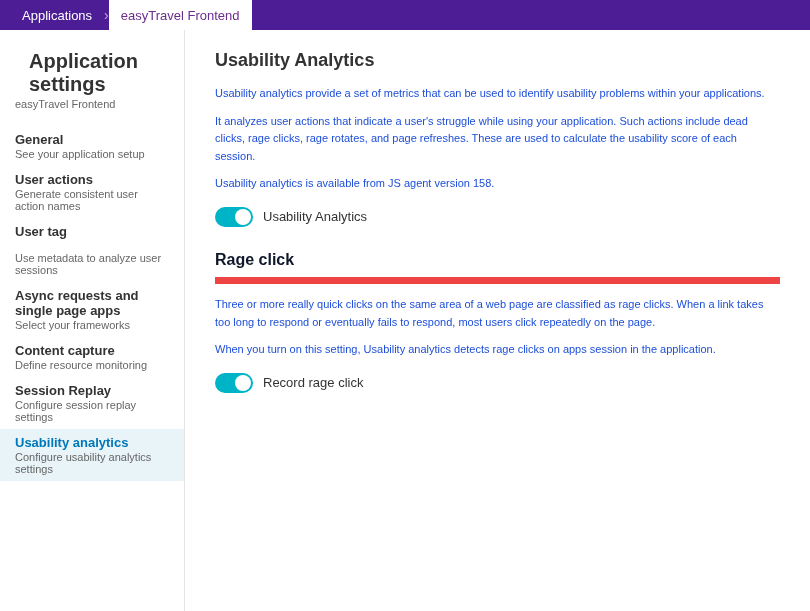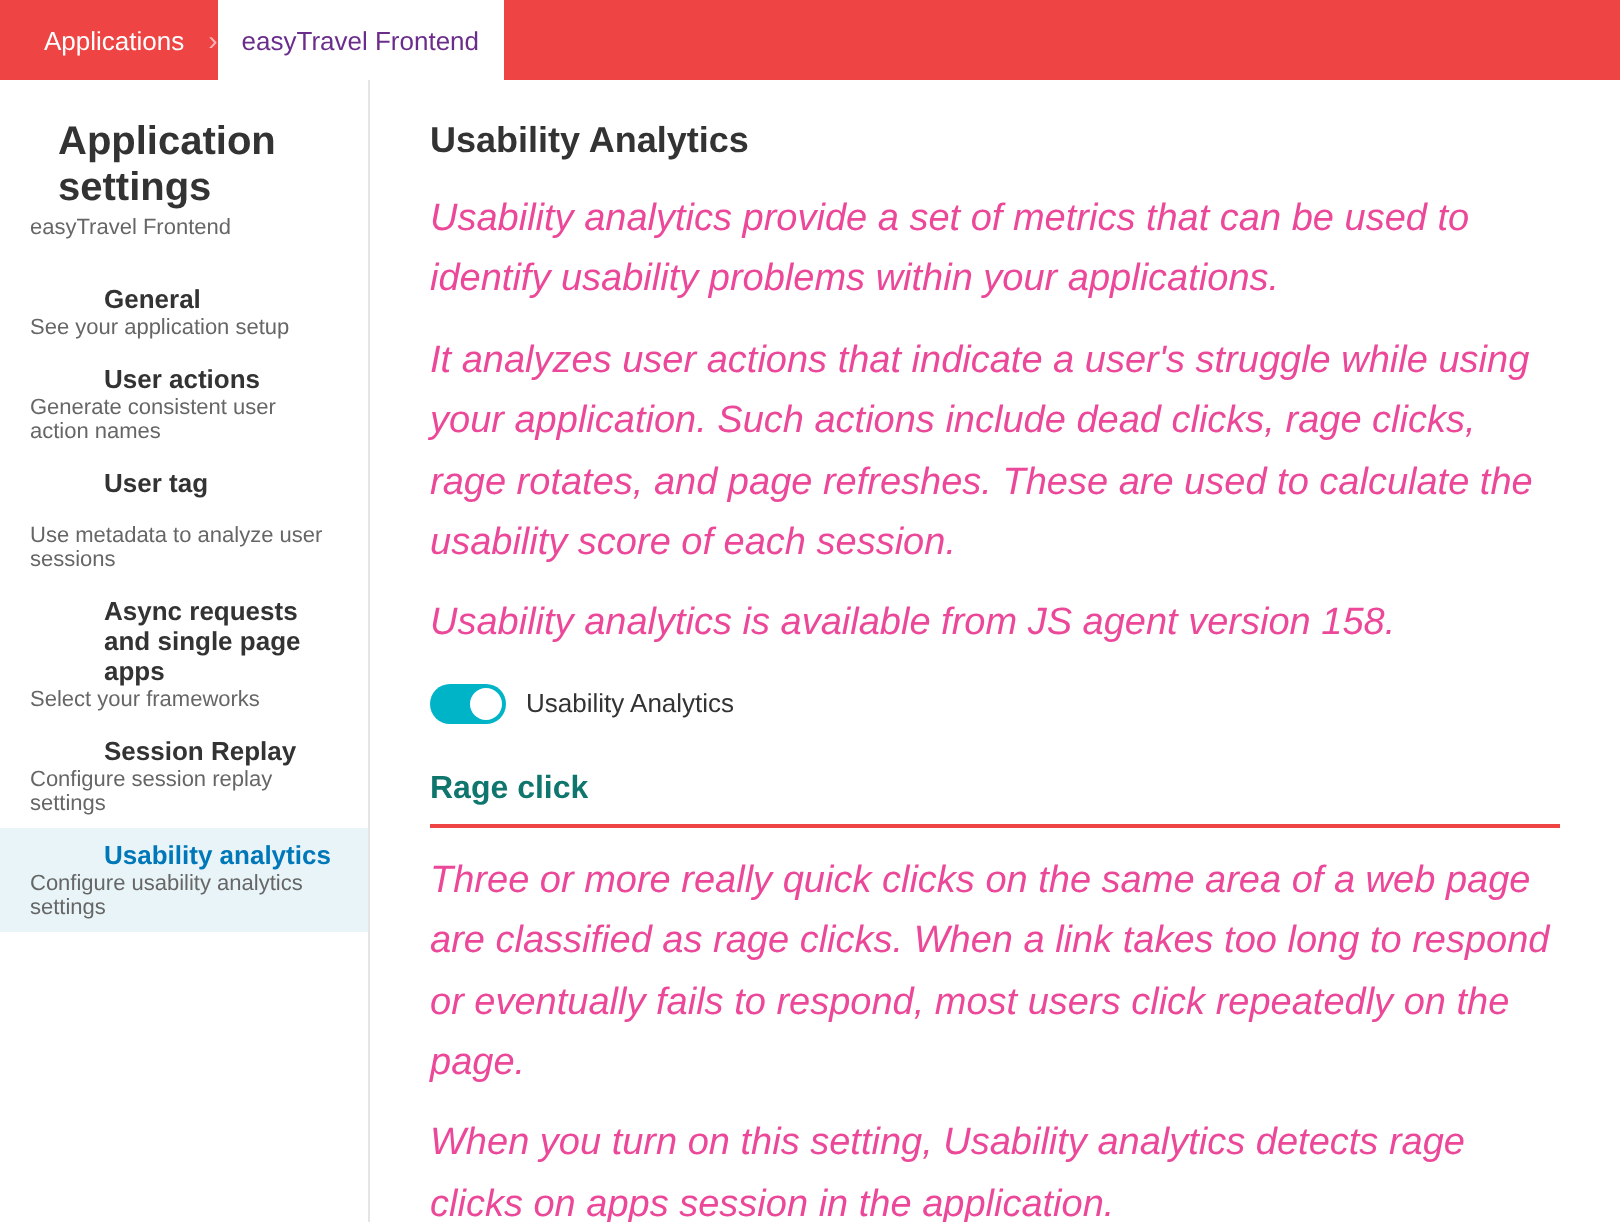--- a/index.html
+++ b/index.html
@@ -1,23 +1,23 @@
 <!DOCTYPE html>
 <html><head>
   <meta charset="utf-8">
   <style>
     * { box-sizing: border-box; margin: 0; padding: 0; }
     body { font-family: -apple-system, BlinkMacSystemFont, 'Segoe UI', Arial, sans-serif; font-size: 13px; color: #333; background: #f5f5f5; }
 
     
     .top-nav {
-      background: #ef4444;
+      background: #4c1d95;
       display: flex;
       align-items: center;
-      height: 40px;
+      height: 30px;
       padding: 0 10px;
       gap: 0;
     }
     .top-nav-item {
       color: #fff;
       padding: 0 12px;
       height: 100%;
       display: flex;
       align-items: center;
       font-size: 13px;
@@ -65,21 +65,20 @@
       padding: 6px 15px;
       cursor: pointer;
     }
     .sidebar-item.active {
       background: #e8f4f8;
     }
     .sidebar-item-label {
       font-size: 13px;
       font-weight: 600;
       color: #333;
-      margin-left: 37px;
     }
     .sidebar-item.active .sidebar-item-label {
       color: #0077b8;
     }
     .sidebar-item-desc {
       font-size: 11px;
       color: #666;
       margin-top: 1px;
     }
 
@@ -90,32 +89,31 @@
       background: #fff;
       overflow-y: auto;
     }
     .content-title {
       font-size: 18px;
       font-weight: 600;
       color: #333;
       margin-bottom: 14px;
     }
     .content-para {
-      font-size: 19px;
-      color: #ec4899;
+      font-size: 11px;
+      color: #1d4ed8;
       line-height: 1.6;
       margin-bottom: 10px;
-      font-style: italic;
     }
     .section-title {
       font-size: 16px;
       font-weight: 600;
-      color: #0f766e;
+      color: #0f172a;
       margin: 24px 0 12px 0;
-      border-bottom: 2px solid #ef4444;
+      border-bottom: 7px solid #ef4444;
       padding-bottom: 8px;
     }
     .toggle-row {
       display: flex;
       align-items: center;
       gap: 10px;
       margin: 14px 0;
     }
     .toggle {
       width: 38px;
@@ -169,20 +167,24 @@
       <div class="sidebar-item-label">User tag</div>
     </div>
     <div class="sidebar-item">
       <div class="sidebar-item-desc">Use metadata to analyze user sessions</div>
     </div>
     <div class="sidebar-item">
       <div class="sidebar-item-label">Async requests and single page apps</div>
       <div class="sidebar-item-desc">Select your frameworks</div>
     </div>
     <div class="sidebar-item">
+      <div class="sidebar-item-label">Content capture</div>
+      <div class="sidebar-item-desc">Define resource monitoring</div>
+    </div>
+    <div class="sidebar-item">
       <div class="sidebar-item-label">Session Replay</div>
       <div class="sidebar-item-desc">Configure session replay settings</div>
     </div>
     <div class="sidebar-item active">
       <div class="sidebar-item-label" style="color:#0077b8;">Usability analytics</div>
       <div class="sidebar-item-desc">Configure usability analytics settings</div>
     </div>
 
   </aside>
 

